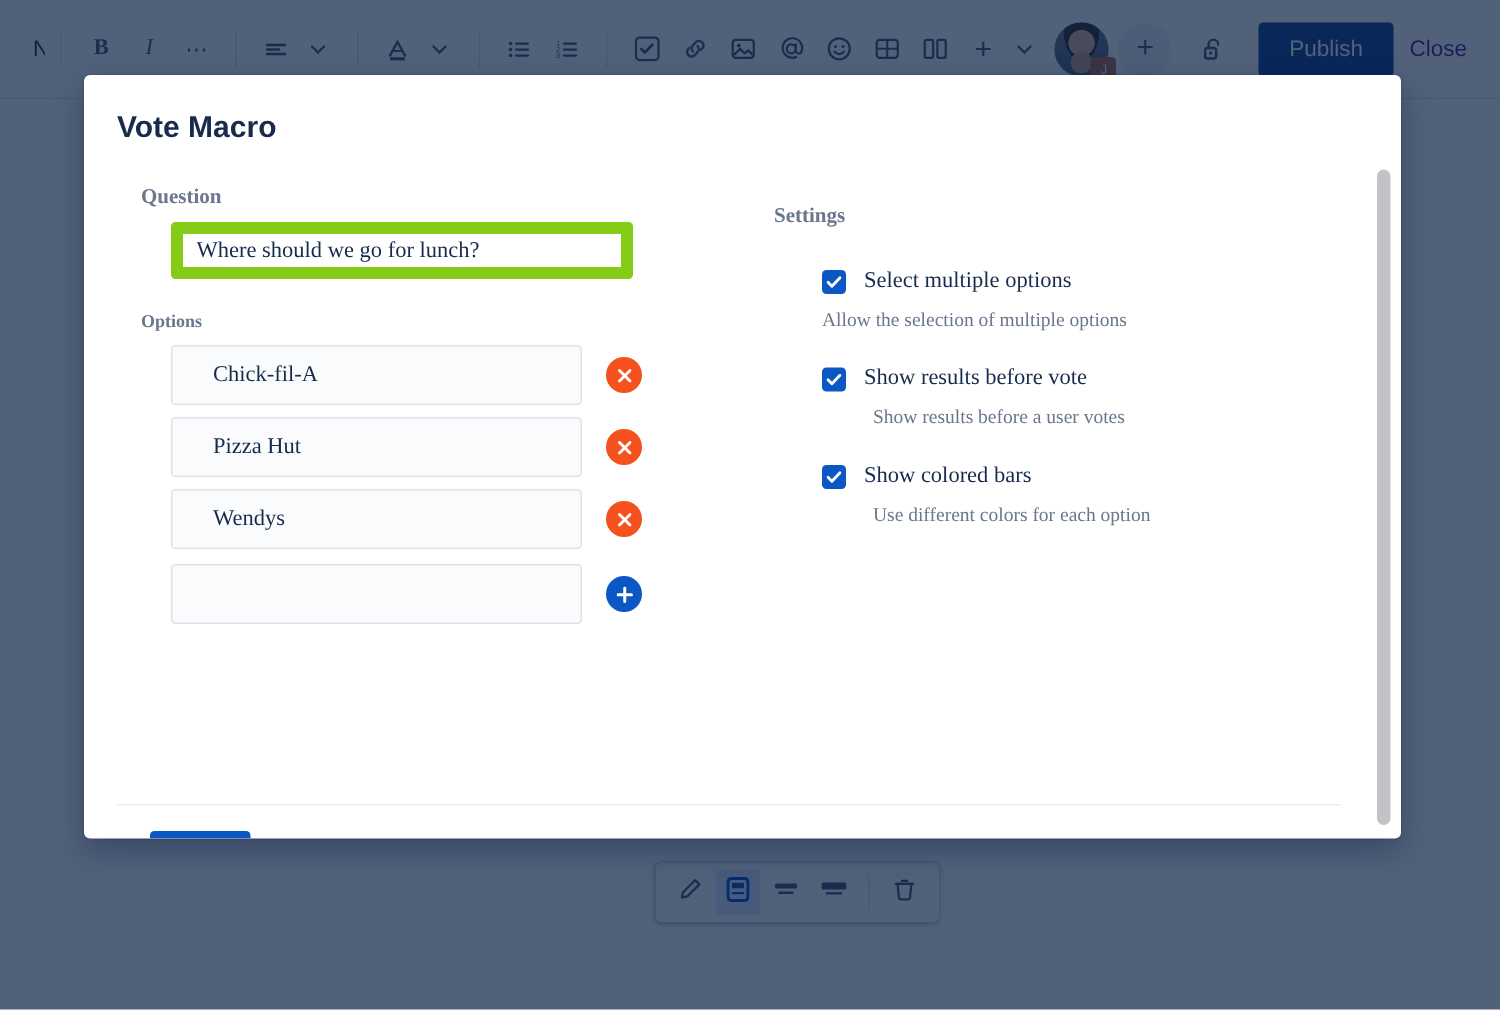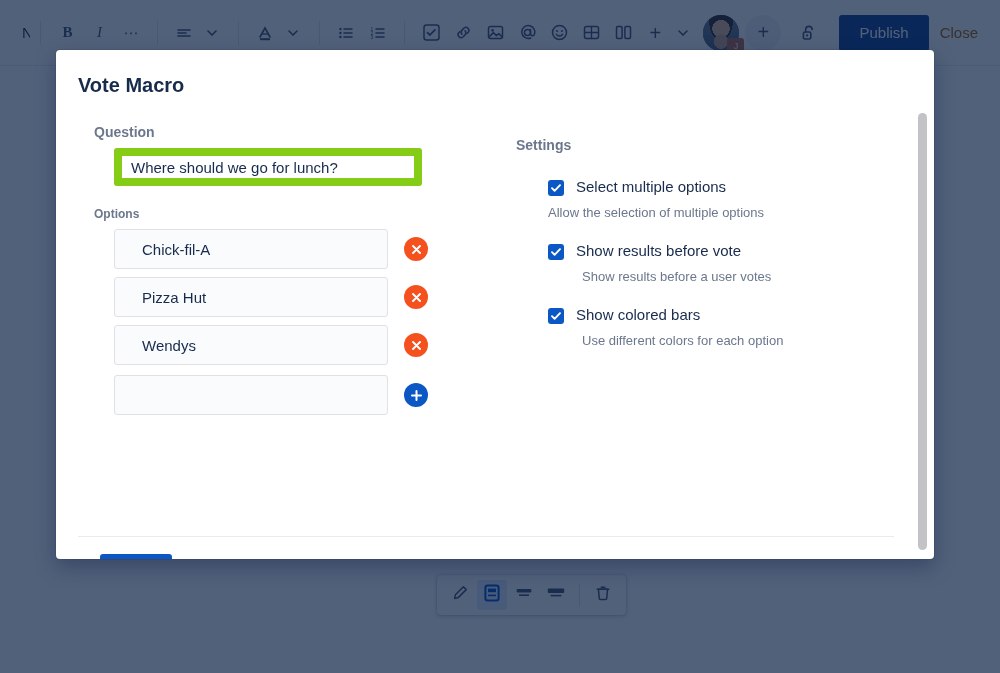--- a/index.html
+++ b/index.html
@@ -68,21 +68,21 @@
     margin-left: 6px; flex: none; font-size: 20px;
   }
   .publish-btn {
     background: #0b3e8f; color: #ffffff;
     border: none; border-radius: 3px;
     height: 36px; padding: 0 20px;
     font-size: 15px; font-family: inherit;
     margin-left: 14px; flex: none;
   }
   .close-btn {
-    background: none; border: none; color: #a16207;
+    background: none; border: none; color: #4c1d95;
     font-size: 15px; font-family: inherit;
     margin-left: 5px; padding: 0 6px; flex: none;
   }
 
   
   .float-toolbar {
     position: absolute; left: 437px; top: 575px;
     background: #ffffff; border-radius: 4px;
     box-shadow: 0 1px 4px rgba(9,30,66,.28), 0 0 1px rgba(9,30,66,.35);
     display: flex; align-items: center; gap: 2px;
@@ -113,20 +113,21 @@
   }
   .modal-title {
     font-size: 20px; color: #172b4d;
     margin: 24px 0 0 22px;
     font-weight: bold;
   }
   .modal-body {
     position: absolute; top: 56px; left: 0; right: 0; bottom: 0;
     padding: 0 22px 0 22px;
     overflow: hidden;
+    font-family: Liberation Serif, serif;
   }
   .cols { display: flex; }
   .col-left { width: 420px; flex: none; }
   .col-right { flex: 1 1 auto; padding-left: 18px; }
 
   .field-label {
     font-size: 14px; color: #6b778c; font-weight: bold;
     margin: 18px 0 8px 16px;
   }
   .q-input {

